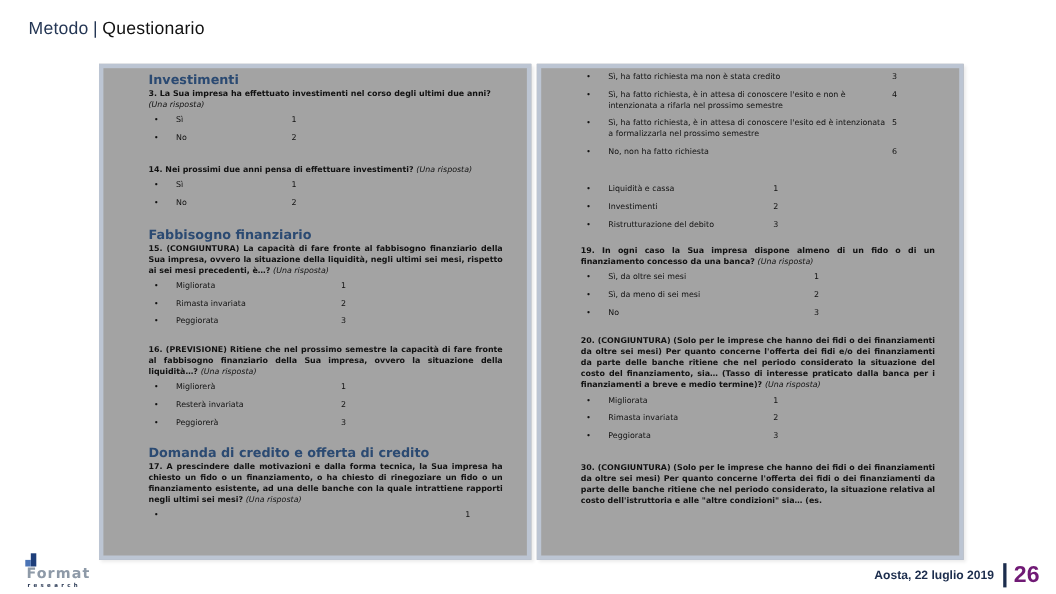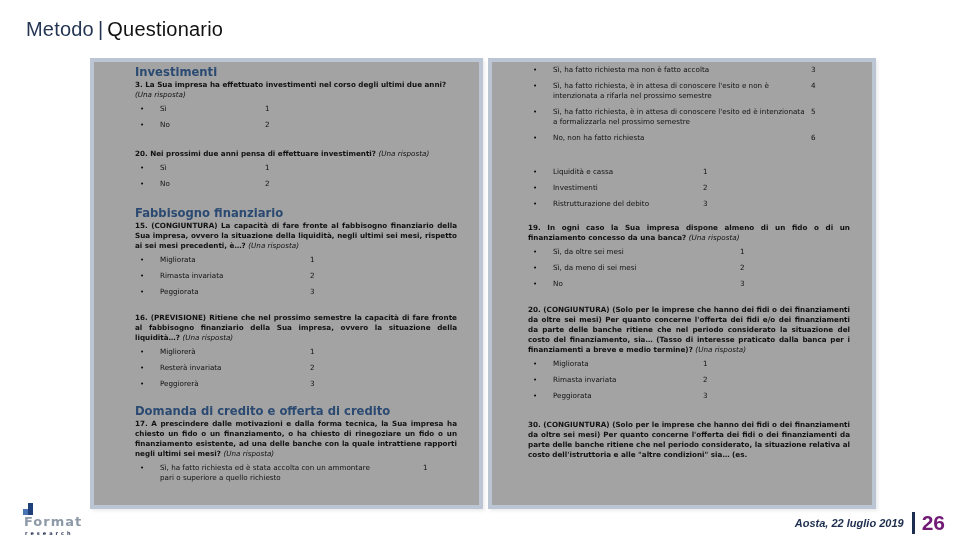--- a/index.html
+++ b/index.html
@@ -1,18 +1,18 @@
 <!DOCTYPE html>
 <html><head>
 <meta charset="utf-8">
 <style>
   html, body { margin:0; padding:0; }
   body { width:960px; height:540px; background:#ffffff; position:relative; overflow:hidden;
          font-family:"Liberation Sans", sans-serif; color:#111; }
-  .slide-title { position:absolute; left:26px; top:18px; font-size:20px; letter-spacing:0.2px; white-space:nowrap; }
+  .slide-title { position:absolute; left:26px; top:18px; font-size:16px; letter-spacing:0.2px; white-space:nowrap; }
   .slide-title .t1 { color:#243654; }
   .slide-title .sep { color:#243654; margin:0 4px; }
   .slide-title .t2 { color:#111; }
 
   .panel { position:absolute; background:#a3a3a3; border:4px solid #bcc5d3; box-sizing:border-box; overflow:hidden;
            box-shadow:2px 2px 3px rgba(0,0,0,0.08); }
   #panel-left { left:90px; top:58px; width:393px; height:451px; }
   #panel-right { left:488px; top:58px; width:388px; height:451px; }
 
   .content { position:absolute; left:41px; right:22px; font-family:"DejaVu Sans", sans-serif; font-size:7.2px; line-height:10px; }
@@ -48,21 +48,21 @@
           <span class="code" style="left:130px">1</span>
         </li>
       <li class="opt" style="height:16px">
           <span class="bullet">•</span>
           <span class="label">No</span>
           <span class="code" style="left:130px">2</span>
         </li>
     </ul>
 
     <div style="height:13px"></div>
-    <p class="question"><span>20. Nei prossimi due anni pensa di effettuare investimenti?</span> <span class="hint">(Una risposta)</span></p>
+    <p class="question"><span>14. Nei prossimi due anni pensa di effettuare investimenti?</span> <span class="hint">(Una risposta)</span></p>
     <ul class="opts" style="margin-top:4px;">
       <li class="opt" style="height:16px">
           <span class="bullet">•</span>
           <span class="label">Sì</span>
           <span class="code" style="left:130px">1</span>
         </li>
       <li class="opt" style="height:16px">
           <span class="bullet">•</span>
           <span class="label">No</span>
           <span class="code" style="left:130px">2</span>
@@ -109,33 +109,32 @@
           <span class="code" style="left:175px">3</span>
         </li>
     </ul>
 
     <div style="height:8px"></div>
     <h2 class="section-h">Domanda di credito e offerta di credito</h2>
     <p class="question"><span>17. A prescindere dalle motivazioni e dalla forma tecnica, la Sua impresa ha chiesto un fido o un finanziamento, o ha chiesto di rinegoziare un fido o un finanziamento esistente, ad una delle banche con la quale intrattiene rapporti negli ultimi sei mesi?</span> <span class="hint">(Una risposta)</span></p>
     <ul class="opts" style="margin-top:4px;">
       <li class="opt">
           <span class="bullet">•</span>
-          <span class="label" style="width:225px">Sì, ha fatto richiesta ed è stata accolta con un ammontare pari o superiore a quello richiesto</span>
           <span class="code" style="left:288px">1</span>
         </li>
     </ul>
   </div>
 </div>
 
 <div class="panel" id="panel-right">
   <div class="content">
     <ul class="opts">
       <li class="opt" style="min-height:16px">
           <span class="bullet">•</span>
-          <span class="label" style="width:255px">Sì, ha fatto richiesta ma non è fatto accolta</span>
+          <span class="label" style="width:255px">Sì, ha fatto richiesta ma non è stata credito</span>
           <span class="code" style="left:283px">3</span>
         </li>
       <li class="opt" style="min-height:26px">
           <span class="bullet">•</span>
           <span class="label" style="width:235px">Sì, ha fatto richiesta, è in attesa di conoscere l'esito e non è intenzionata a rifarla nel prossimo semestre</span>
           <span class="code" style="left:283px">4</span>
         </li>
       <li class="opt" style="min-height:26px">
           <span class="bullet">•</span>
           <span class="label" style="width:255px">Sì, ha fatto richiesta, è in attesa di conoscere l'esito ed è intenzionata a formalizzarla nel prossimo semestre</span>
@@ -215,16 +214,16 @@
 <div style="position:absolute; left:10px; top:503px; width:80px; height:36px;">
   <div style="position:absolute; left:13px; top:0; width:10px; height:12px;">
     <div style="position:absolute; left:5px; top:0; width:5px; height:12px; background:#1f3f7a;"></div>
     <div style="position:absolute; left:0; top:6px; width:5px; height:6px; background:#4a73b5;"></div>
   </div>
   <div style="position:absolute; left:14px; top:11px; font-family:'DejaVu Sans', sans-serif; font-size:13px; font-weight:bold; color:#8e9aa8; letter-spacing:1px;">Format</div>
   <div style="position:absolute; left:15px; top:27px; font-family:'DejaVu Sans', sans-serif; font-size:5px; font-weight:bold; color:#2b3a55; letter-spacing:3px;">research</div>
 </div>
 
 <div style="position:absolute; right:15px; top:511px; display:flex; align-items:center; white-space:nowrap;">
-  <span style="font-size:11px; font-style:italic; font-weight:bold; color:#1c2d4d;">Aosta, 22 luglio 2019</span>
+  <span style="font-size:11px; font-weight:bold; color:#1c2d4d;">Aosta, 22 luglio 2019</span>
   <span style="display:inline-block; width:3px; height:22px; background:#1c2d4d; margin:0 7px 0 8px;"></span>
   <span style="font-size:21px; font-weight:bold; color:#701a75;">26</span>
 </div>
 
 </body></html>

